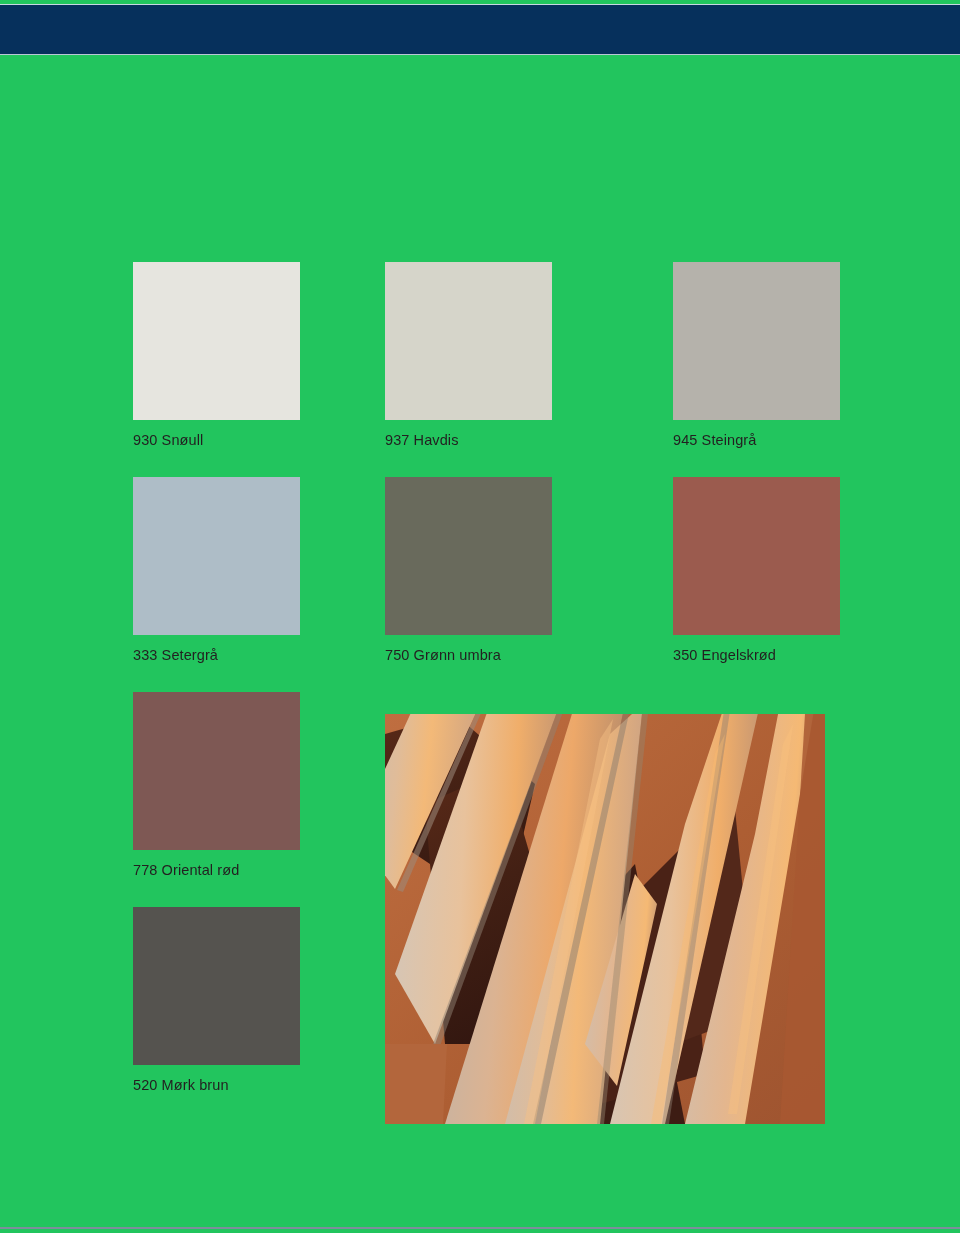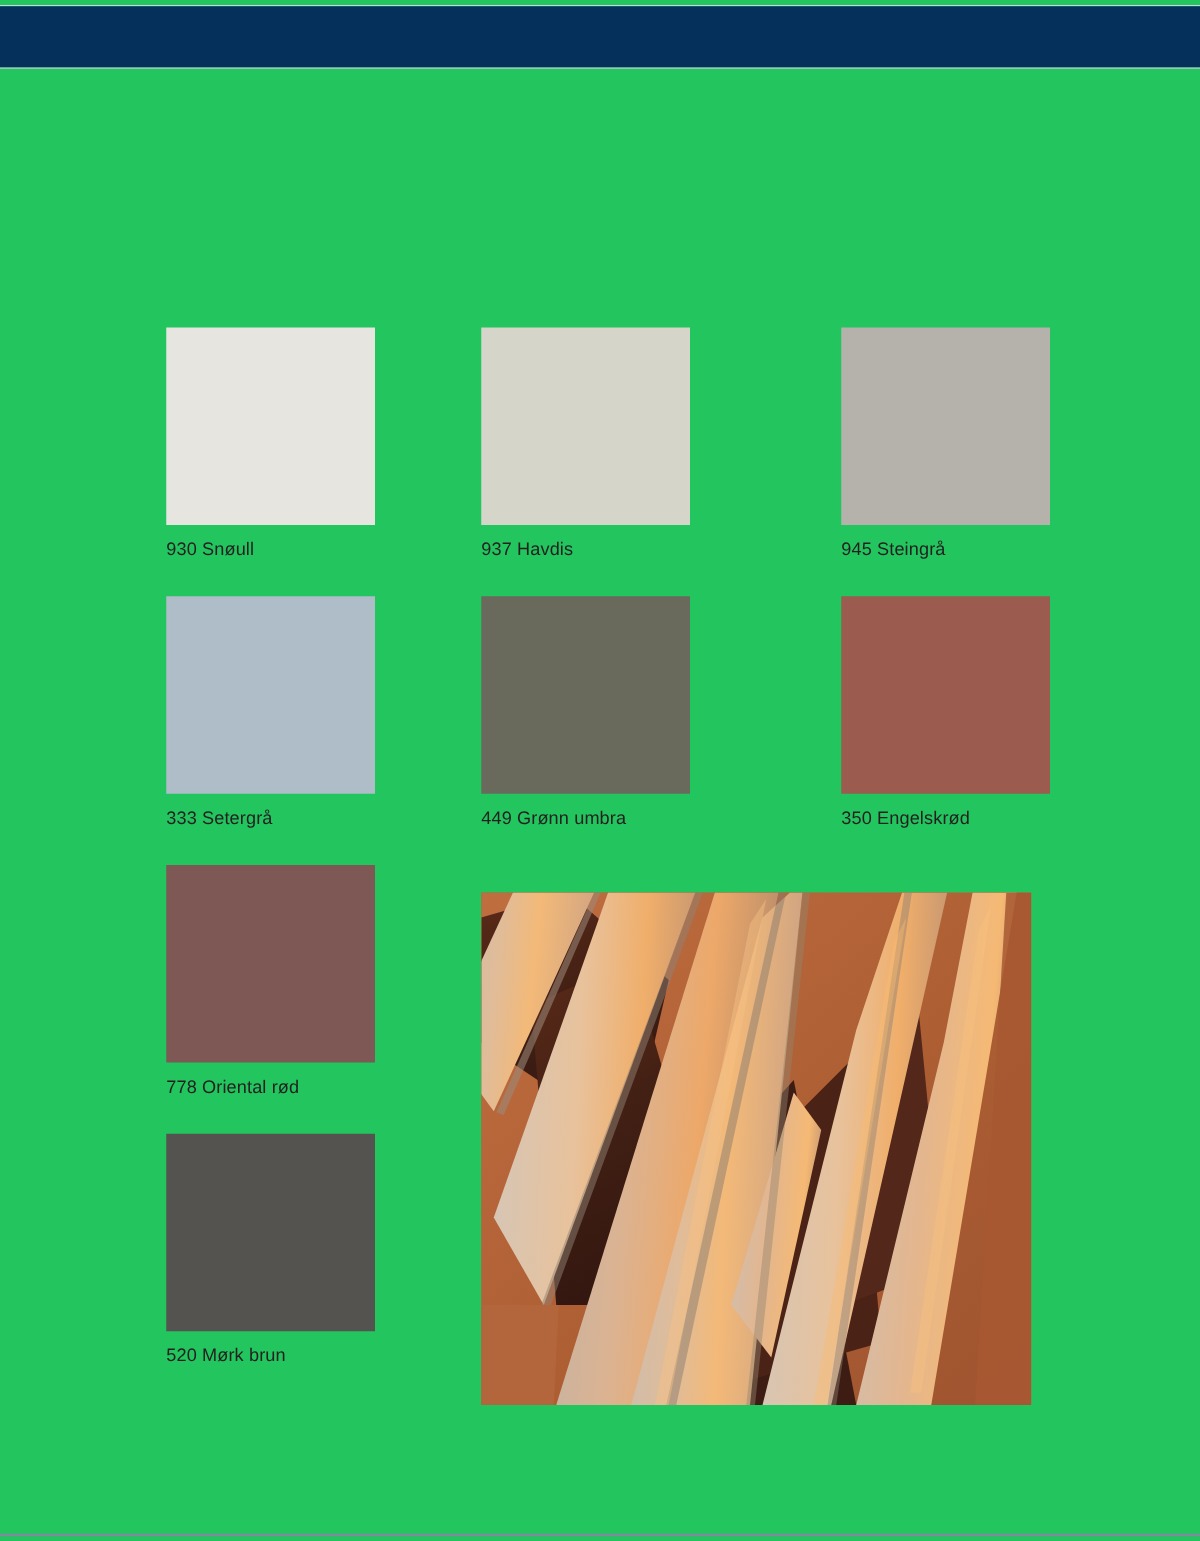--- a/index.html
+++ b/index.html
@@ -130,21 +130,21 @@
       </div>
     </div>
 
     <div class="swatch-row">
       <div class="swatch-cell col-0">
         <span class="swatch-chip" style="background-color: rgb(174, 189, 199);"></span>
         <div class="swatch-label" style="color: rgb(35, 31, 32);">333 Setergrå</div>
       </div>
       <div class="swatch-cell col-1">
         <span class="swatch-chip" style="background-color: rgb(105, 106, 92);"></span>
-        <div class="swatch-label" style="color: rgb(35, 31, 32);">449 Grønn umbra</div>
+        <div class="swatch-label" style="color: rgb(35, 31, 32);">750 Grønn umbra</div>
       </div>
       <div class="swatch-cell col-2">
         <span class="swatch-chip" style="background-color: rgb(155, 91, 78);"></span>
         <div class="swatch-label" style="color: rgb(35, 31, 32);">350 Engelskrød</div>
       </div>
     </div>
 
     <div class="swatch-row">
       <div class="swatch-cell col-0">
         <span class="swatch-chip" style="background-color: rgb(126, 88, 84);"></span>

